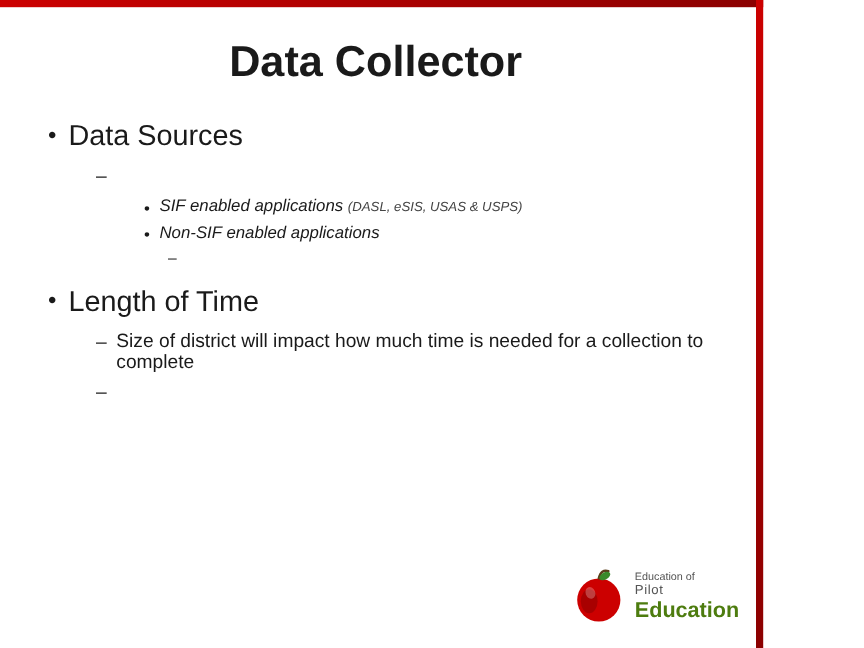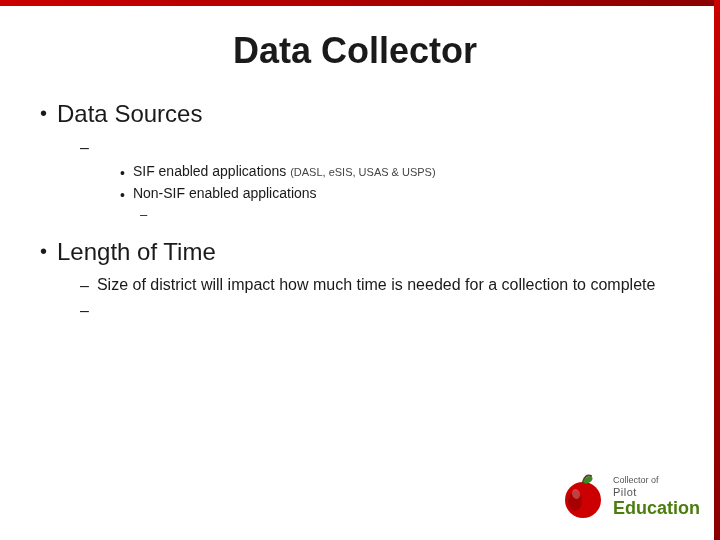--- a/index.html
+++ b/index.html
@@ -6,21 +6,21 @@
 
     body {
       width: 720px;
       height: 540px;
       overflow: hidden;
       background: #ffffff;
       font-family: Arial, sans-serif;
     }
 
     .slide {
-      width: 720px;
+      width: 636px;
       height: 540px;
       background: #ffffff;
       position: relative;
       padding: 0;
     }
 
     
     .top-bar {
       position: absolute;
       top: 0;
@@ -104,20 +104,21 @@
       font-size: 14px;
       color: #1a1a1a;
       margin-right: 8px;
       flex-shrink: 0;
       margin-top: 2px;
     }
 
     .bullet-l3-text {
       font-size: 14px;
       color: #1a1a1a;
+      font-style: italic;
     }
 
     .small-text {
       font-size: 11px;
       color: #444;
     }
 
     .bullet-l4 {
       display: flex;
       align-items: flex-start;
@@ -226,18 +227,18 @@
       <ellipse cx="16" cy="31" rx="7" ry="10" fill="#a80000"></ellipse>
 
       <path d="M24 12 Q26 4 32 6" stroke="#5a3e1b" stroke-width="2" fill="none" stroke-linecap="round"></path>
 
       <ellipse cx="29" cy="10" rx="5" ry="3" fill="#3a8a2a" transform="rotate(-30 29 10)"></ellipse>
 
       <ellipse cx="17" cy="24" rx="4" ry="5" fill="rgba(255,255,255,0.25)" transform="rotate(-20 17 24)"></ellipse>
     </svg>
 
     <div class="logo-text-block">
-      <div style="font-size:9px; color:#555; line-height:1.3;">Collector of</div>
+      <div style="font-size:9px; color:#555; line-height:1.3;">Education of</div>
       <div style="font-size:11px; color:#555; line-height:1.2; letter-spacing:0.5px;">Pilot</div>
       <div style="font-size:18px; font-weight:bold; color:#4d7c0f; line-height:1;">Education</div>
     </div>
   </div>
 </div>
 
 </body></html>

